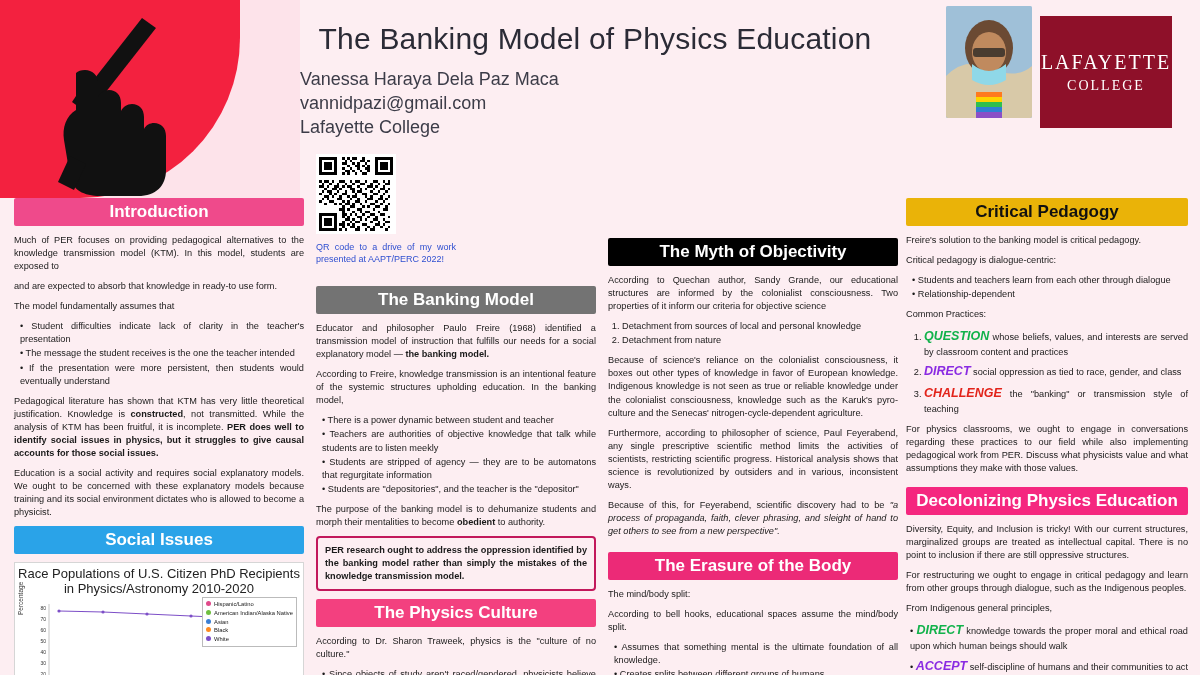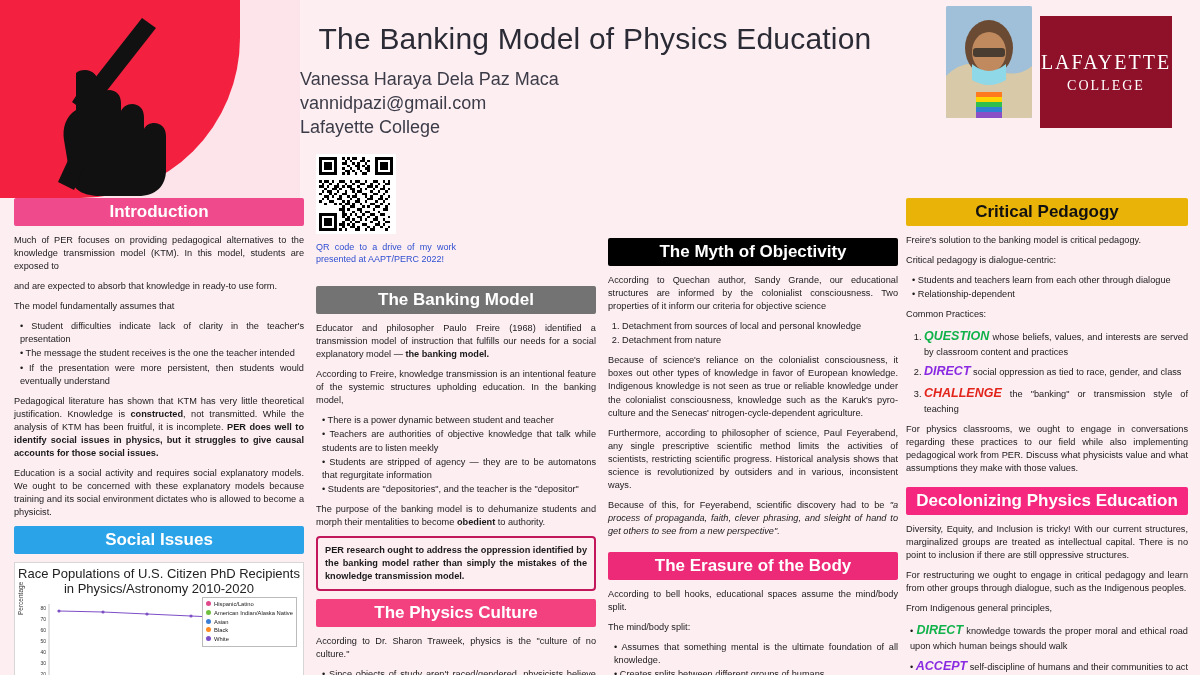--- a/index.html
+++ b/index.html
@@ -435,22 +435,22 @@
     <p>According to Quechan author, Sandy Grande, our educational structures are informed by the colonialist consciousness. Two properties of it inform our criteria for objective science</p>
     <ol>
       <li>Detachment from sources of local and personal knowledge</li>
       <li>Detachment from nature</li>
     </ol>
     <p>Because of science's reliance on the colonialist consciousness, it boxes out other types of knowledge in favor of European knowledge. Indigenous knowledge is not seen as true or reliable knowledge under the colonialist consciousness, knowledge such as the Karuk's pyro-culture and the Senecas' nitrogen-cycle-dependent agriculture.</p>
     <p>Furthermore, according to philosopher of science, Paul Feyerabend, any single prescriptive scientific method limits the activities of scientists, restricting scientific progress. Historical analysis shows that science is revolutionized by outsiders and in various, inconsistent ways.</p>
     <p><span>Because of this, for Feyerabend, scientific discovery had to be </span><i>"a process of propaganda, faith, clever phrasing, and sleight of hand to get others to see from a new perspective".</i></p>
 
     <div class="hdr deeppink" style="margin-top:14px;">The Erasure of the Body</div>
+    <p>The mind/body split:</p>
     <p>According to bell hooks, educational spaces assume the mind/body split.</p>
-    <p>The mind/body split:</p>
     <ul class="dash">
       <li>Assumes that something mental is the ultimate foundation of all knowledge.</li>
       <li>Creates splits between different groups of humans</li>
     </ul>
 
   </div>
 
   <div class="col col4">
     <div class="hdr yellow">Critical Pedagogy</div>
     <p>Freire's solution to the banking model is critical pedagogy.</p>

